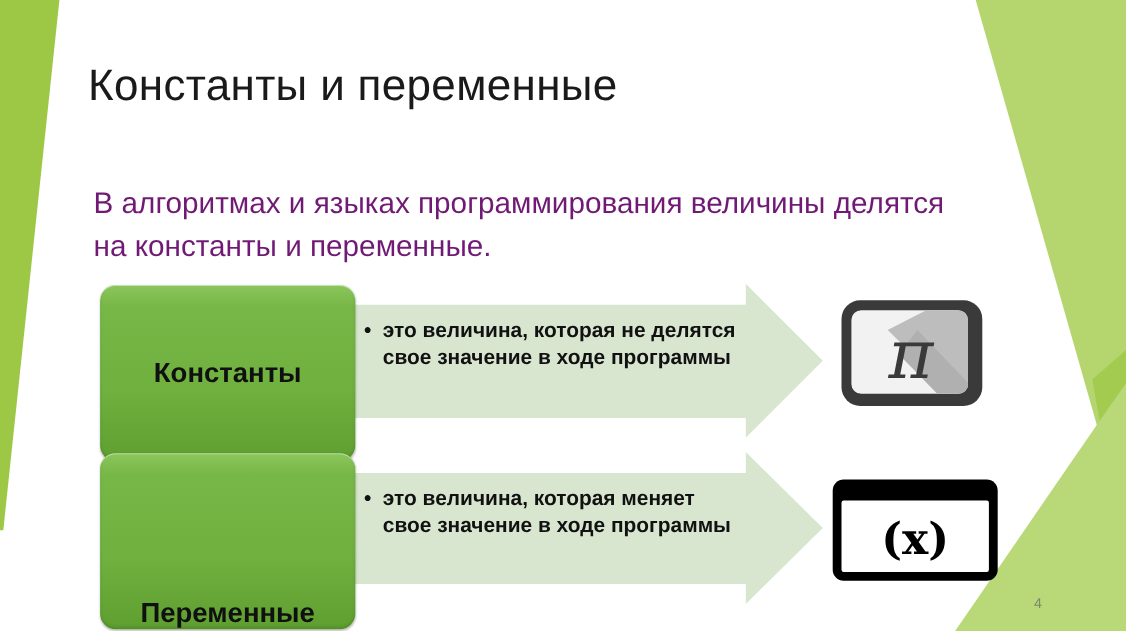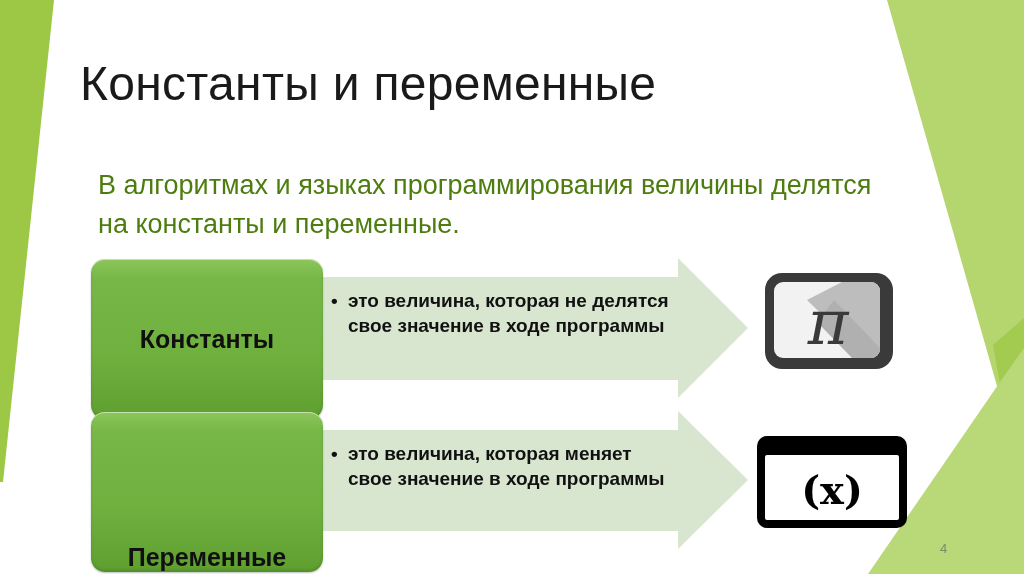--- a/index.html
+++ b/index.html
@@ -5,27 +5,27 @@
     html, body { margin: 0; padding: 0; }
     body {
       width: 1024px; height: 574px; position: relative; overflow: hidden;
       background: #ffffff;
       font-family: "Liberation Sans", sans-serif;
     }
     .bg-svg { position: absolute; left: 0; top: 0; width: 1024px; height: 574px; }
     .title {
       position: absolute; left: 80px; top: 56px;
       font-family: "Liberation Sans", sans-serif;
-      font-size: 48px; font-weight: normal; color: #1a1a1a; letter-spacing: 0.3px;
+      font-size: 40px; font-weight: normal; color: #1a1a1a; letter-spacing: 0.3px;
       white-space: nowrap;
     }
     .intro {
-      position: absolute; left: 98px; top: 166px; width: 790px;
+      position: absolute; left: 85px; top: 166px; width: 790px;
       font-family: "Liberation Sans", sans-serif;
-      font-size: 27px; line-height: 39px; color: #4d7c0f;
+      font-size: 27px; line-height: 39px; color: #701a75;
     }
     .concept-box {
       position: absolute; left: 91px; width: 232px; height: 160px;
       border-radius: 14px;
       background: linear-gradient(180deg, #8cc65c 0%, #77b747 12%, #6fb03f 60%, #5e9f30 100%);
       box-shadow: inset 0 1px 0 rgba(255,255,255,0.5), inset 0 -2px 3px rgba(0,0,0,0.12), 0 1px 2px rgba(0,0,0,0.25);
       display: flex; align-items: center; justify-content: center;
       font-family: "Liberation Sans", sans-serif;
       font-weight: bold; font-size: 25px; color: #101010;
       z-index: 2;

